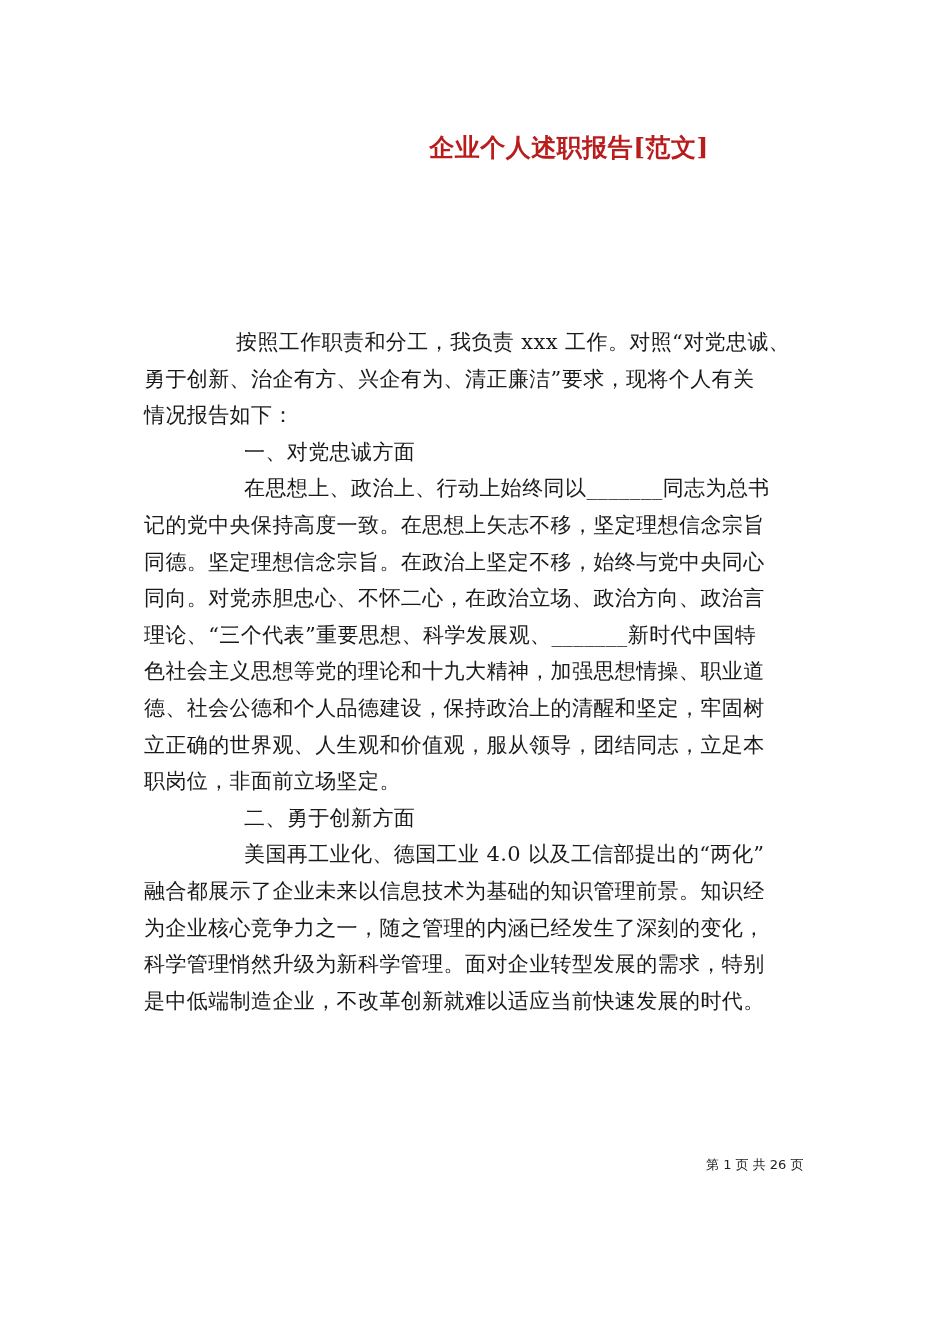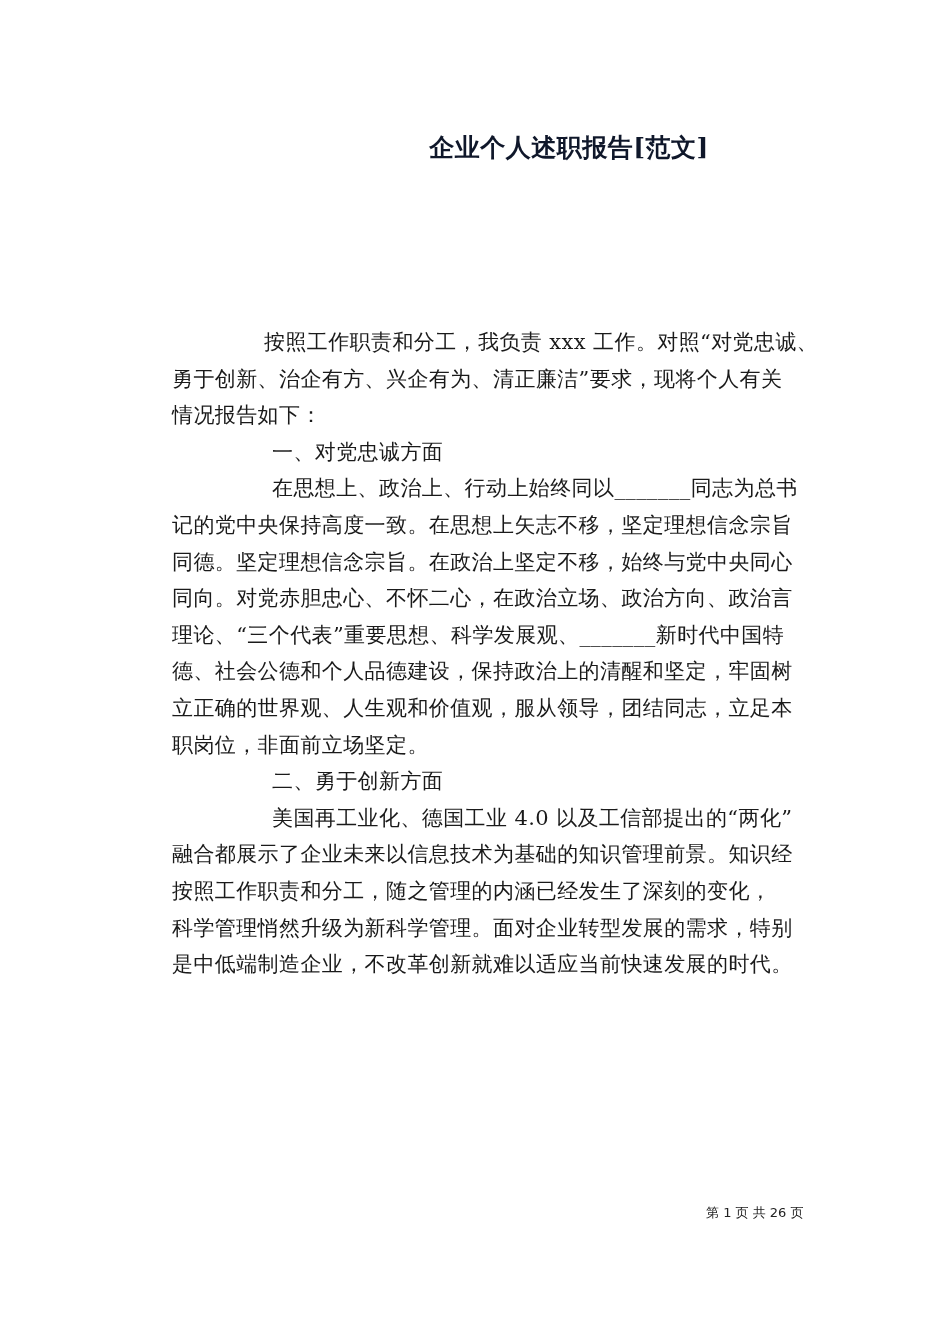--- a/index.html
+++ b/index.html
@@ -1,51 +1,52 @@
 <!DOCTYPE html>
 <html><head>
 <meta charset="utf-8">
 <style>
   html, body { margin: 0; padding: 0; background: #ffffff; }
   body { width: 950px; height: 1344px; position: relative; overflow: hidden;
          font-family: "DejaVu Serif", "Liberation Serif", serif; color: #1a1a1a; }
   .page { position: absolute; left: 0; top: 0; width: 950px; height: 1344px; background: #fff; }
   .title { position: absolute; left: 0; width: 950px; top: 131px; text-align: center;
            padding-left: 188px; box-sizing: border-box;
-           font-size: 25px; font-weight: bold; color: #0f172a; letter-spacing: 0.5px;
+           font-size: 25px; font-weight: bold; color: #b91c1c; letter-spacing: 0.5px;
            font-family: "DejaVu Serif", "Liberation Serif", serif; line-height: 34px; }
   .body { position: absolute; left: 144px; top: 324px; width: 674px; }
   .line { height: 36.6px; line-height: 36.6px; font-size: 21px; white-space: nowrap;
-          letter-spacing: 0.4px; margin-left: 28px; }
+          letter-spacing: 0.4px; }
   .indent2 { padding-left: 92px; }
   .indent-h { padding-left: 100px; }
-  .footer { position: absolute; left: 706px; top: 1204px; font-size: 13px; color: #222;
+  .footer { position: absolute; left: 706px; top: 1156px; font-size: 13px; color: #222;
             font-family: "DejaVu Sans", "Liberation Sans", sans-serif; }
 </style>
 </head>
 <body>
 
 <div class="page">
   <div class="title">企业个人述职报告[范文]</div>
 
   <div class="body">
     <div class="line indent2">按照工作职责和分工，我负责 xxx 工作。对照“对党忠诚、</div>
     <div class="line">勇于创新、治企有方、兴企有为、清正廉洁”要求，现将个人有关</div>
     <div class="line">情况报告如下：</div>
     <div class="line indent-h">一、对党忠诚方面</div>
     <div class="line indent-h">在思想上、政治上、行动上始终同以_______同志为总书</div>
     <div class="line">记的党中央保持高度一致。在思想上矢志不移，坚定理想信念宗旨</div>
     <div class="line">同德。坚定理想信念宗旨。在政治上坚定不移，始终与党中央同心</div>
     <div class="line">同向。对党赤胆忠心、不怀二心，在政治立场、政治方向、政治言</div>
     <div class="line">理论、“三个代表”重要思想、科学发展观、_______新时代中国特</div>
+    <div class="line">色社会主义思想等党的理论和十九大精神，加强思想情操、职业道</div>
     <div class="line">德、社会公德和个人品德建设，保持政治上的清醒和坚定，牢固树</div>
     <div class="line">立正确的世界观、人生观和价值观，服从领导，团结同志，立足本</div>
     <div class="line">职岗位，非面前立场坚定。</div>
     <div class="line indent-h">二、勇于创新方面</div>
     <div class="line indent-h">美国再工业化、德国工业 4.0 以及工信部提出的“两化”</div>
     <div class="line">融合都展示了企业未来以信息技术为基础的知识管理前景。知识经</div>
-    <div class="line">按照工作职责和分工，随之管理的内涵已经发生了深刻的变化，</div>
+    <div class="line">为企业核心竞争力之一，随之管理的内涵已经发生了深刻的变化，</div>
     <div class="line">科学管理悄然升级为新科学管理。面对企业转型发展的需求，特别</div>
     <div class="line">是中低端制造企业，不改革创新就难以适应当前快速发展的时代。</div>
   </div>
 
   <div class="footer">第 1 页 共 26 页</div>
 </div>
 
 </body></html>

